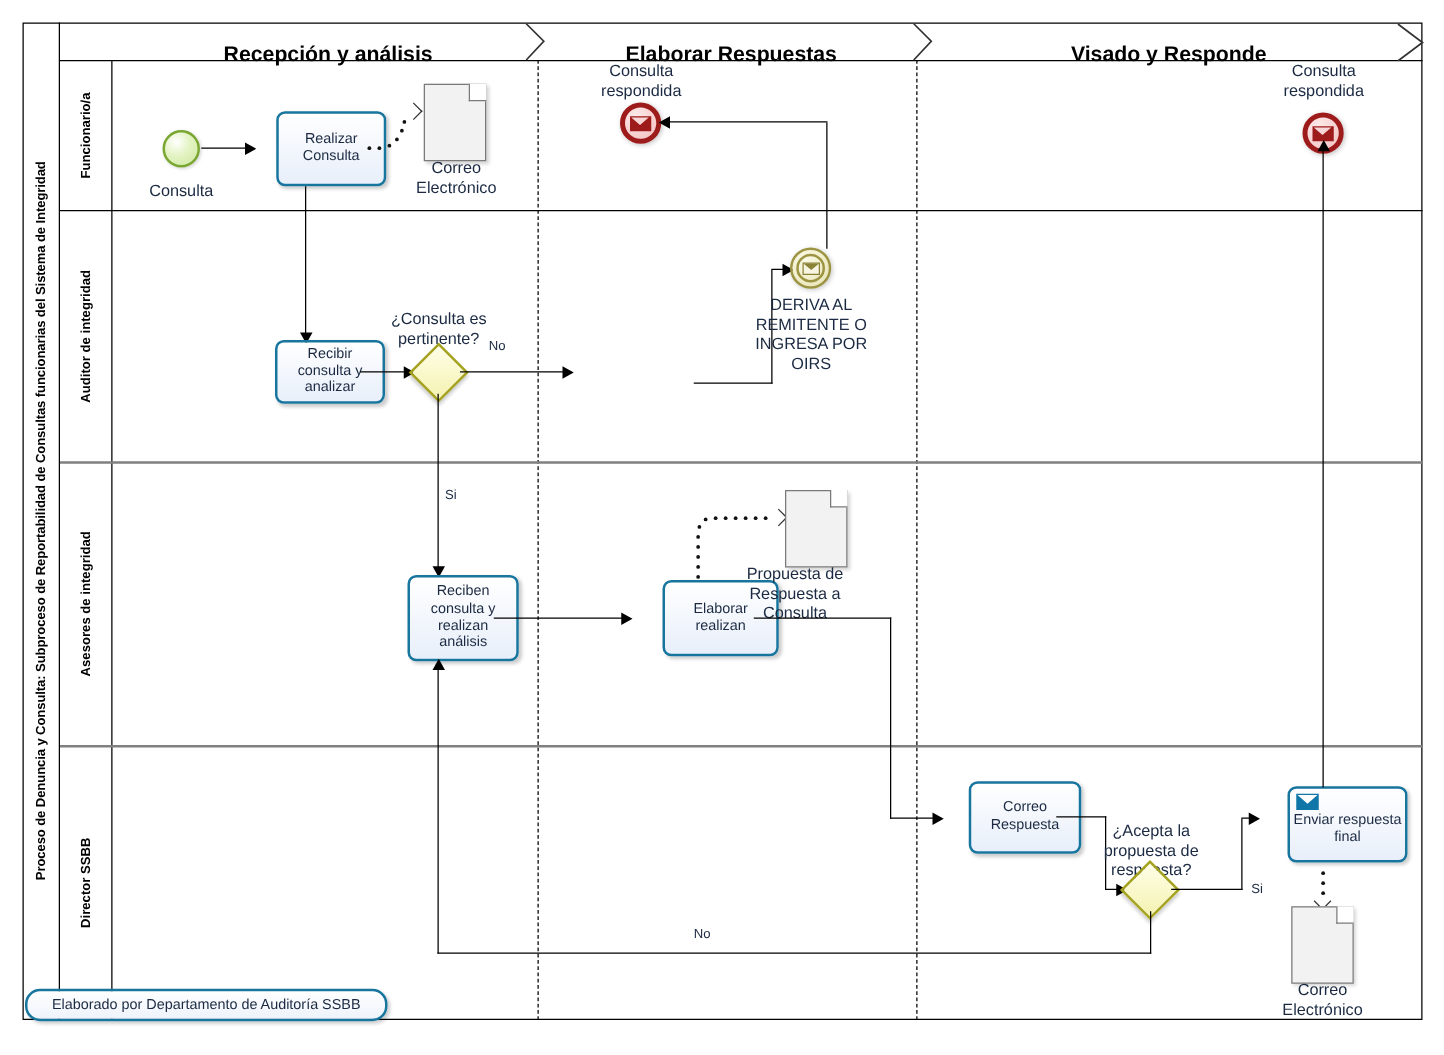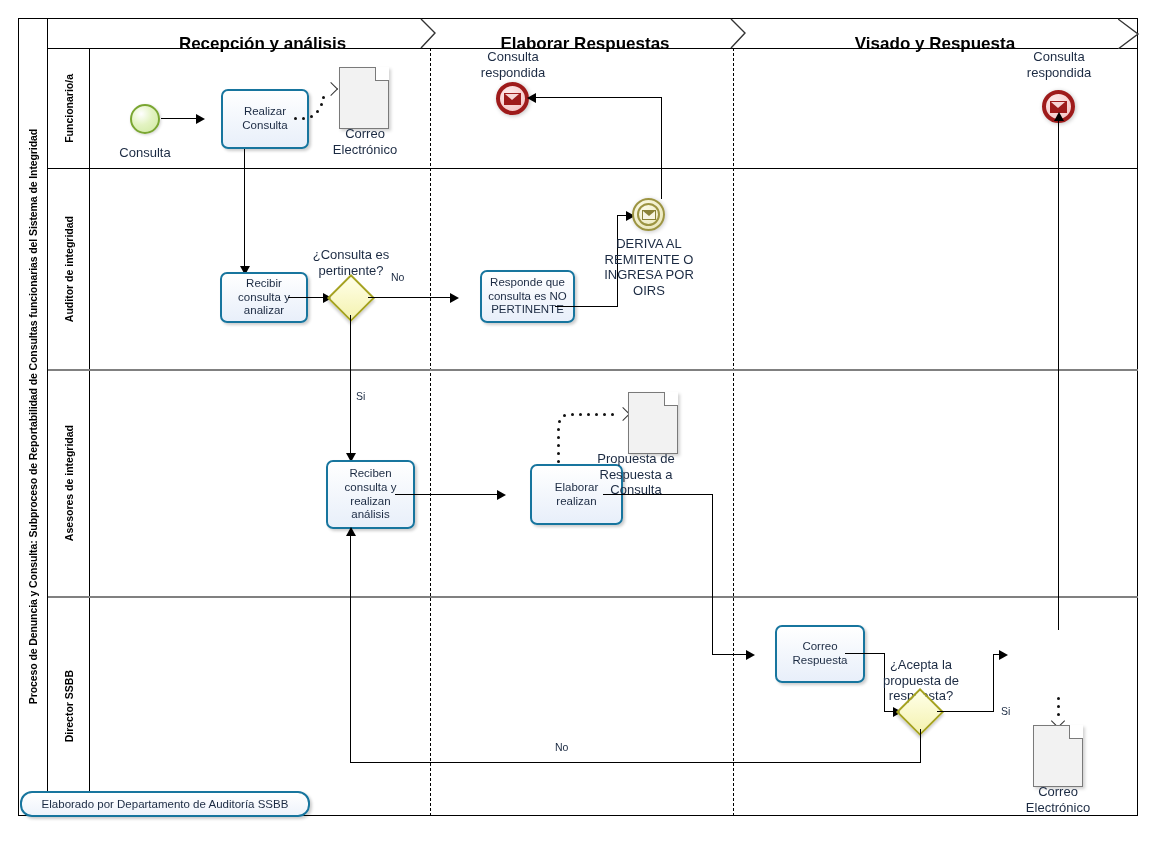--- a/index.html
+++ b/index.html
@@ -95,21 +95,21 @@
   <div class="pool-outer"></div>
 
   <div class="pool-title">
     <span>Proceso de Denuncia y Consulta: Subproceso de Reportabilidad de Consultas funcionarias del Sistema de Integridad</span>
   </div>
 
   <div class="hdr-sep" style="top:48px;"></div>
 
   <div class="phase-lbl" style="left:90px;width:345px;">Recepción y análisis</div>
   <div class="phase-lbl" style="left:440px;width:290px;">Elaborar Respuestas</div>
-  <div class="phase-lbl" style="left:735px;width:400px;">Visado y Respuesta</div>
+  <div class="phase-lbl" style="left:735px;width:400px;">Visado y Responde</div>
 
   <svg class="chev" style="left:420px;top:18px;" width="28" height="31">
     <polyline points="1,1 15,15 1,30" fill="none" stroke="#333" stroke-width="1.4"></polyline>
   </svg>
   <svg class="chev" style="left:730px;top:18px;" width="28" height="31">
     <polyline points="1,1 15,15 1,30" fill="none" stroke="#333" stroke-width="1.4"></polyline>
   </svg>
   <svg class="chev" style="left:1118px;top:18px;" width="24" height="31">
     <polyline points="0,1 20,16 0,31" fill="none" stroke="#333" stroke-width="1.4"></polyline>
   </svg>
@@ -177,23 +177,20 @@
   <div class="ln lnh" style="left:288px;top:297px;width:42px;"></div>
   <div class="arw arw-r" style="left:323px;top:293px;"></div>
 
   <div class="lbl" style="left:308px;top:247px;width:86px;">¿Consulta es pertinente?</div>
   <div class="gw" style="left:334px;top:281px;"></div>
 
   <div class="ln lnh" style="left:368px;top:297px;width:89px;"></div>
   <div class="arw arw-r" style="left:450px;top:293px;"></div>
   <div class="flowlbl" style="left:391px;top:271px;">No</div>
 
-  <div class="task" style="left:460px;top:270px;width:95px;height:53px;">
-    <span class="tlabel">Responde que consulta es NO PERTINENTE</span>
-  </div>
 
   <div class="ln lnh" style="left:555px;top:306px;width:63px;"></div>
   <div class="ln lnv" style="left:617px;top:216px;height:91px;"></div>
   <div class="ln lnh" style="left:617px;top:215px;width:16px;"></div>
   <div class="arw arw-r" style="left:626px;top:211px;"></div>
 
   <div class="ev-mid" style="left:632px;top:198px;">
     <div class="inner">
       <div class="env2"></div>
     </div>
@@ -255,20 +252,24 @@
 
   <div class="lbl" style="left:875px;top:657px;width:92px;">¿Acepta la propuesta de respuesta?</div>
   <div class="gw" style="left:903px;top:695px;"></div>
 
   <div class="ln lnh" style="left:937px;top:711px;width:57px;"></div>
   <div class="ln lnv" style="left:993px;top:655px;height:57px;"></div>
   <div class="ln lnh" style="left:993px;top:654px;width:12px;"></div>
   <div class="arw arw-r" style="left:999px;top:650px;"></div>
   <div class="flowlbl" style="left:1001px;top:705px;">Si</div>
 
+  <div class="task" style="left:1010px;top:629px;width:96px;height:61px;">
+    <div class="send-ico"></div>
+    <span class="tlabel" style="padding-top:8px;">Enviar respuesta final</span>
+  </div>
 
   <div class="ln lnv" style="left:1058px;top:120px;height:510px;"></div>
   <div class="arw arw-u" style="left:1054px;top:112px;"></div>
 
   <div class="dot" style="left:1057px;top:697px;"></div>
   <div class="dot" style="left:1057px;top:705px;"></div>
   <div class="dot" style="left:1057px;top:713px;"></div>
   <div class="arw-open" style="left:1053px;top:716px;transform:rotate(135deg);"></div>
 
   <div class="doc" style="left:1033px;top:725px;">

